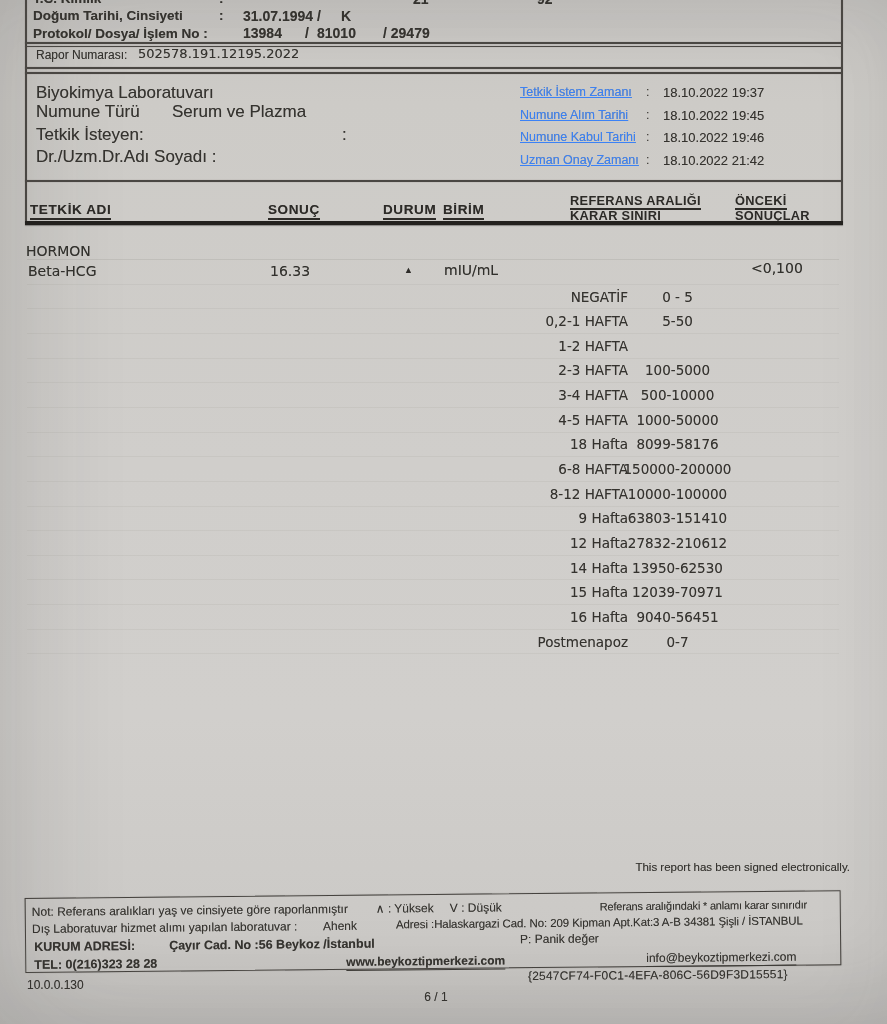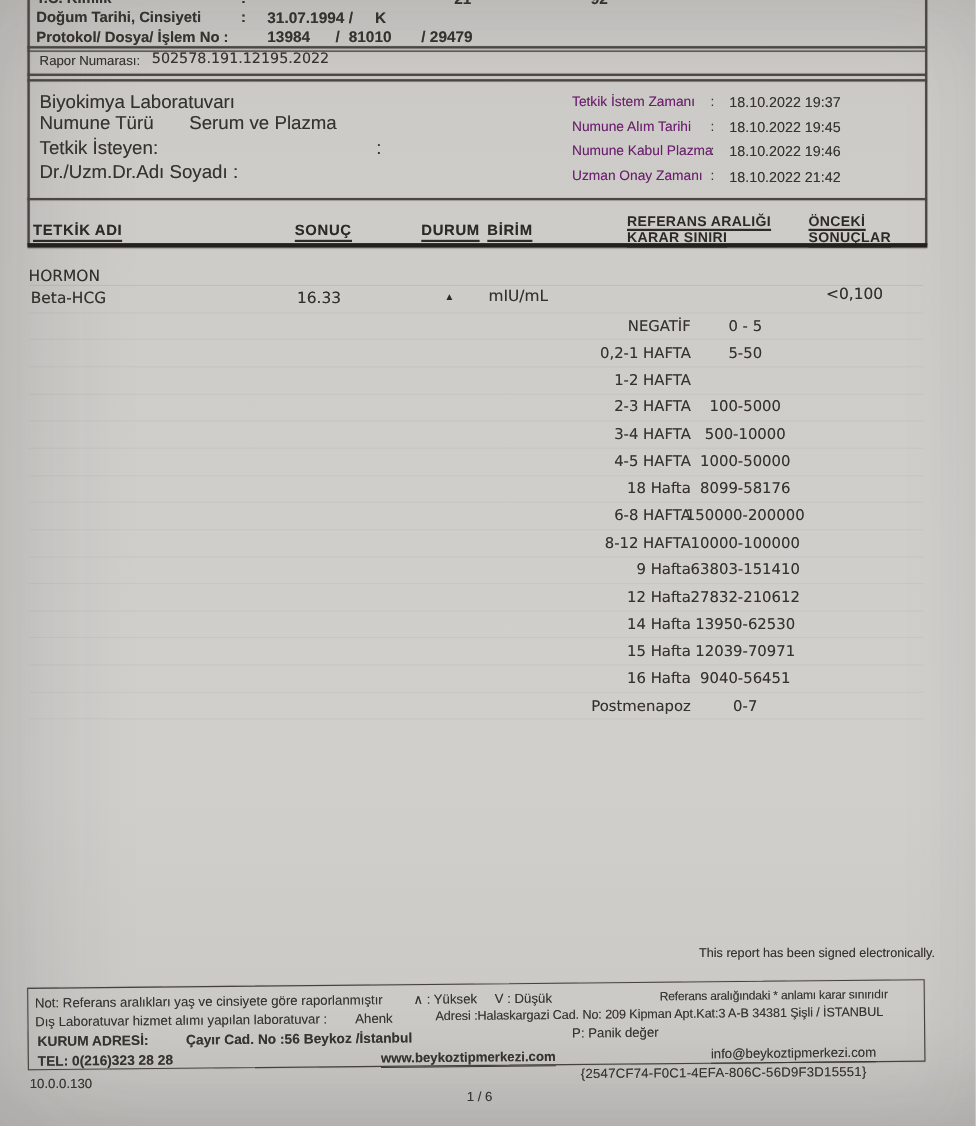--- a/index.html
+++ b/index.html
@@ -17,21 +17,21 @@
   .hline{position:absolute;height:1.6px;background:#4a4743;box-shadow:0 0 1px rgba(60,58,54,0.5);}
   .vline{position:absolute;width:1.6px;background:#4a4743;box-shadow:0 0 1px rgba(60,58,54,0.5);}
   .thickrule{position:absolute;left:25px;top:221px;width:818px;height:4px;background:#23211e;box-shadow:0 1px 1px rgba(35,33,30,0.4);}
   .colhead{font-weight:bold;font-size:13.5px;letter-spacing:0.6px;border-bottom:2px solid #2d2b28;padding-bottom:1px;color:#2c2a27;}
   .colhead2{position:absolute;text-align:left;font-weight:bold;font-size:12.8px;letter-spacing:0.3px;color:#2c2a27;line-height:12.5px;}
   .colhead2 span{display:inline-block;border-bottom:2px solid #2d2b28;padding-bottom:0.5px;}
   .ref-row{position:absolute;left:0;top:0;width:887px;height:20px;}
   .ref-label{position:absolute;left:440px;width:188px;text-align:right;font-family:"DejaVu Sans", sans-serif;font-size:13.5px;color:#34322e;text-shadow:0 0 0.6px rgba(52,50,46,0.4);}
   .ref-value{position:absolute;left:555px;width:245px;text-align:center;font-family:"DejaVu Sans", sans-serif;font-size:13.5px;color:#34322e;text-shadow:0 0 0.6px rgba(52,50,46,0.4);}
   .time-row{position:absolute;left:0;width:887px;height:18px;}
-  .time-label{position:absolute;left:520px;font-size:12.5px;color:#701a75;text-shadow:0 0 0.6px rgba(52,50,46,0.4);}
+  .time-label{position:absolute;left:520px;font-size:12.5px;color:#3b82f6;text-shadow:0 0 0.6px rgba(52,50,46,0.4);text-decoration:underline;}
   .time-colon{position:absolute;left:646px;font-size:12.5px;color:#36342f;}
   .time-value{position:absolute;left:663px;font-size:13px;color:#34322e;text-shadow:0 0 0.6px rgba(52,50,46,0.4);}
   .scanline{position:absolute;left:27px;width:812px;height:1px;background:rgba(66,64,60,0.055);}
   .footer-box{position:absolute;left:25px;top:898px;width:814px;height:73px;border:1.6px solid #45423e;
     transform:rotate(-0.55deg);transform-origin:0 50%;box-shadow:0 0 1px rgba(60,58,54,0.4);}
   .fb{position:absolute;white-space:nowrap;color:#35332f;text-shadow:0 0 0.6px rgba(52,50,46,0.45);}
   .under{border-bottom:1.4px solid #3c3a36;padding-bottom:0.5px;}
   .meta-tilt{transform:rotate(-0.4deg);transform-origin:0 50%;}
 </style>
 </head>
@@ -82,21 +82,21 @@
         <span class="time-label">Tetkik İstem Zamanı</span>
         <span class="time-colon">:</span>
         <span class="time-value">18.10.2022 19:37</span>
       </div>
       <div class="time-row" style="top: 107.6px;">
         <span class="time-label">Numune Alım Tarihi</span>
         <span class="time-colon">:</span>
         <span class="time-value">18.10.2022 19:45</span>
       </div>
       <div class="time-row" style="top: 130.2px;">
-        <span class="time-label">Numune Kabul Plazma</span>
+        <span class="time-label">Numune Kabul Tarihi</span>
         <span class="time-colon">:</span>
         <span class="time-value">18.10.2022 19:46</span>
       </div>
       <div class="time-row" style="top: 152.8px;">
         <span class="time-label">Uzman Onay Zamanı</span>
         <span class="time-colon">:</span>
         <span class="time-value">18.10.2022 21:42</span>
       </div>
     </div>
 </div>
@@ -222,13 +222,13 @@
   <span class="fb b" style="left:8px;top:41px;font-size:12.5px;">KURUM ADRESİ:</span>
   <span class="fb b" style="left:143px;top:41px;font-size:12.5px;">Çayır Cad. No :56 Beykoz /İstanbul</span>
 
   <span class="fb b" style="left:8px;top:59px;font-size:12.5px;">TEL: 0(216)323 28 28</span>
   <span class="fb b under" style="left:320px;top:59px;font-size:12px;">www.beykoztipmerkezi.com</span>
   <span class="fb under" style="left:620px;top:58px;font-size:12px;">info@beykoztipmerkezi.com</span>
 </div>
 
 <div class="t sz12 meta-tilt" style="left:528px;top:969px;letter-spacing:0.2px;">{2547CF74-F0C1-4EFA-806C-56D9F3D15551}</div>
 <div class="t sz12" style="left:27px;top:978px;">10.0.0.130</div>
-<div class="t sz12" style="left:396px;top:990px;width:80px;text-align:center;">1  /  6</div>
+<div class="t sz12" style="left:396px;top:990px;width:80px;text-align:center;">6  /  1</div>
 
 </body></html>

